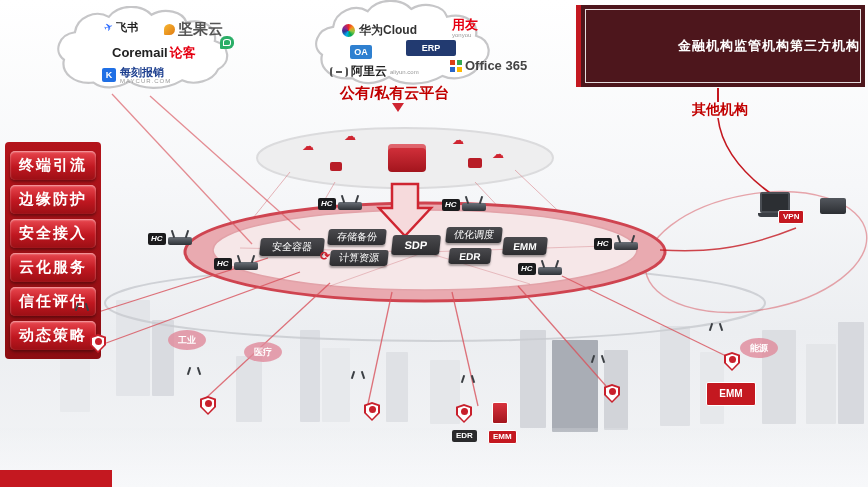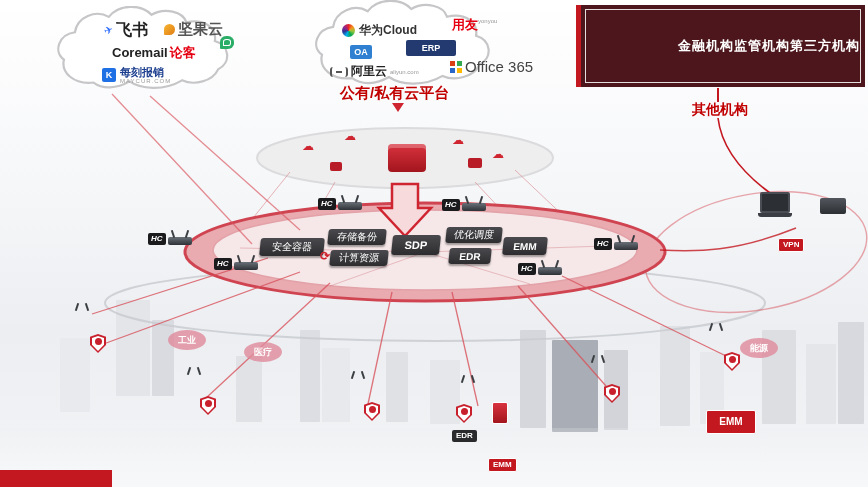--- a/index.html
+++ b/index.html
@@ -38,21 +38,21 @@
   .router::after{right:4px;transform:rotate(18deg);}
   .shield{position:absolute;width:16px;height:19px;background:#c8202c;z-index:3;
     clip-path:polygon(50% 0,100% 14%,100% 58%,50% 100%,0 58%,0 14%);}
   .shield .in{position:absolute;left:2px;top:2px;right:2px;bottom:2px;background:#fff;
     clip-path:polygon(50% 0,100% 14%,100% 58%,50% 100%,0 58%,0 14%);}
   .shield .core{position:absolute;left:50%;top:42%;width:7px;height:7px;margin:-3.5px 0 0 -3.5px;
     background:#c8202c;border-radius:50%;}
   .tagbox{position:absolute;z-index:3;color:#fff;font-weight:700;border-radius:2px;
     display:flex;align-items:center;justify-content:center;line-height:1.2;}
   .tag-black{background:#2a2a2c;font-size:8px;padding:1px 4px;}
-  .tag-red{background:#c41820;border:1px solid #fff;font-size:8px;padding:1px 4px;margin-top:28px;}
+  .tag-red{background:#c41820;border:1px solid #fff;font-size:8px;padding:1px 4px;}
   .redbox{position:absolute;z-index:3;background:linear-gradient(180deg,#d8333e,#a3151d);
     border:1px solid #fff;border-radius:2px;}
   .city-label{position:absolute;z-index:2;width:38px;height:20px;border-radius:50%;
     background:rgba(224,138,155,.8);color:#fff;font-size:9px;font-weight:700;
     display:flex;align-items:center;justify-content:center;}
   .laptop{z-index:3;width:34px;}
   .lscreen{width:26px;height:17px;margin:0 auto;background:#2c2f33;border:2px solid #4a4e54;border-radius:2px;}
   .lbase{width:34px;height:4px;background:#3a3e44;border-radius:0 0 3px 3px;}
   .deco-cloud{position:absolute;z-index:2;color:#cf2531;font-size:12px;line-height:1;}
   .sync{position:absolute;z-index:4;color:#cf2531;font-size:12px;font-weight:700;line-height:1;}
@@ -130,21 +130,21 @@
   <div class="abs" style="left:330px;top:162px;width:12px;height:9px;z-index:2;background:#b81d27;border-radius:2px;"></div>
   <div class="abs" style="left:468px;top:158px;width:14px;height:10px;z-index:2;background:#b81d27;border-radius:2px;"></div>
 
   
   <svg class="abs" style="left:52px;top:6px;z-index:2;" width="212" height="94" viewBox="0 0 190 86">
     <path d="M 36 70 C 18 72 6 61 9 49 C -1 42 4 26 19 24 C 21 10 38 3 50 10 C 59 -2 80 -2 89 8 C 101 1 118 5 121 15 C 137 11 149 20 147 32 C 161 36 162 52 150 58 C 145 69 128 73 117 68 C 100 78 79 76 69 69 C 57 76 44 76 36 70 Z" fill="#ffffff" stroke="#c6c6c8" stroke-width="2"></path>
   </svg>
   <div class="abs" style="left:52px;top:6px;width:212px;height:94px;z-index:3;">
     <div class="abs" style="left:52px;top:14px;display:flex;gap:3px;align-items:center;">
       <span style="color:#3370ff;font-size:11px;transform:rotate(-20deg);">✈</span>
-      <span class="logo-text" style="font-size:16px;">飞书</span>
+      <span class="logo-text" style="font-size:11px;">飞书</span>
     </div>
     <div class="abs" style="left:112px;top:14px;display:flex;gap:3px;align-items:center;">
       <span style="width:11px;height:11px;border-radius:50% 50% 50% 10%;background:linear-gradient(135deg,#f7b733,#e07b12);display:inline-block;"></span>
       <span class="logo-text" style="font-size:15px;color:#555;">坚果云</span>
     </div>
     <span style="position:absolute;left:168px;top:30px;width:14px;height:13px;background:#2aae67;border-radius:45% 45% 45% 10%;box-shadow:inset 0 0 0 3px #2aae67, inset 0 0 0 4px #fff;"></span>
     <div class="abs" style="left:60px;top:38px;display:flex;gap:2px;align-items:baseline;">
       <span class="logo-text" style="font-size:13px;">Coremail</span>
       <span style="font-size:13px;font-weight:700;color:#e60012;">论客</span>
     </div>
@@ -159,57 +159,65 @@
 
   
   <svg class="abs" style="left:302px;top:0px;z-index:2;" width="232" height="96" viewBox="0 0 190 86">
     <path d="M 36 70 C 18 72 6 61 9 49 C -1 42 4 26 19 24 C 21 10 38 3 50 10 C 59 -2 80 -2 89 8 C 101 1 118 5 121 15 C 137 11 149 20 147 32 C 161 36 162 52 150 58 C 145 69 128 73 117 68 C 100 78 79 76 69 69 C 57 76 44 76 36 70 Z" fill="#ffffff" stroke="#c6c6c8" stroke-width="2"></path>
   </svg>
   <div class="abs" style="left:302px;top:0px;width:232px;height:96px;z-index:3;">
     <div class="abs" style="left:40px;top:22px;display:flex;gap:4px;align-items:center;">
       <span class="huawei-dot"></span>
       <span class="logo-text" style="font-size:12px;color:#333;">华为Cloud</span>
     </div>
-    <div class="abs" style="left:150px;top:18px;display:flex;flex-direction:row;line-height:1.1;">
+    <div class="abs" style="left:150px;top:18px;display:flex;flex-direction:column;line-height:1.1;">
       <span style="font-size:13px;font-weight:700;color:#e60012;">用友</span>
       <span class="sub-text" style="font-size:6px;">yonyou</span>
     </div>
     <span class="badge" style="position:absolute;left:48px;top:45px;width:22px;height:14px;background:#2f80d0;font-size:9px;">OA</span>
     <span class="badge" style="position:absolute;left:104px;top:40px;width:50px;height:16px;background:#223a70;font-size:9px;">ERP</span>
     <div class="abs" style="left:28px;top:63px;display:flex;gap:3px;align-items:center;">
       <span style="width:14px;height:10px;border:2px solid #555;border-top:none;border-bottom:none;border-radius:3px;display:inline-flex;align-items:center;justify-content:center;">
           <span style="width:6px;height:2px;background:#555;display:block;"></span>
         </span>
       <span class="logo-text" style="font-size:12px;">阿里云</span>
       <span class="sub-text" style="font-size:6px;">aliyun.com</span>
     </div>
     <div class="abs" style="left:148px;top:58px;display:flex;gap:3px;align-items:center;">
       <span class="office-grid">
           <span style="background:#dc3e15;"></span>
           <span style="background:#35a852;"></span>
           <span style="background:#2a66c8;"></span>
           <span style="background:#ffb900;"></span>
         </span>
-      <span style="font-size:15px;font-weight:400;color:#444;text-align:center;">Office 365</span>
+      <span style="font-size:13px;font-weight:700;color:#444;">Office 365</span>
     </div>
   </div>
   <div class="abs red-title" style="left:340px;top:84px;">公有/私有云平台</div>
   <div class="marker-down" style="left:392px;top:103px;"></div>
 
   
   <div class="org-box">
     <div class="org-inner">
       <span class="org-item">金融机构</span>
       <span class="org-item">监管机构</span>
       <span class="org-item">第三方机构</span>
     </div>
   </div>
   <div class="abs red-title" style="left:692px;top:101px;font-size:14px;">其他机构</div>
 
   
+  <div class="menu">
+    <div class="menu-btn">终端引流</div>
+    <div class="menu-btn">边缘防护</div>
+    <div class="menu-btn">安全接入</div>
+    <div class="menu-btn">云化服务</div>
+    <div class="menu-btn">信任评估</div>
+    <div class="menu-btn">动态策略</div>
+  </div>
 
   
   <div class="module" style="left:260px;top:238px;width:64px;height:18px;">安全容器</div>
   <div class="module" style="left:328px;top:229px;width:58px;height:16px;">存储备份</div>
   <div class="module" style="left:330px;top:250px;width:58px;height:16px;">计算资源</div>
   <span class="sync" style="left:320px;top:250px;">⟳</span>
   <div class="module" style="left:392px;top:235px;width:48px;height:20px;font-size:11px;font-weight:700;">SDP</div>
   <div class="module" style="left:446px;top:227px;width:56px;height:16px;">优化调度</div>
   <div class="module" style="left:449px;top:248px;width:42px;height:16px;font-weight:700;">EDR</div>
   <div class="module" style="left:503px;top:237px;width:44px;height:18px;font-weight:700;">EMM</div>

